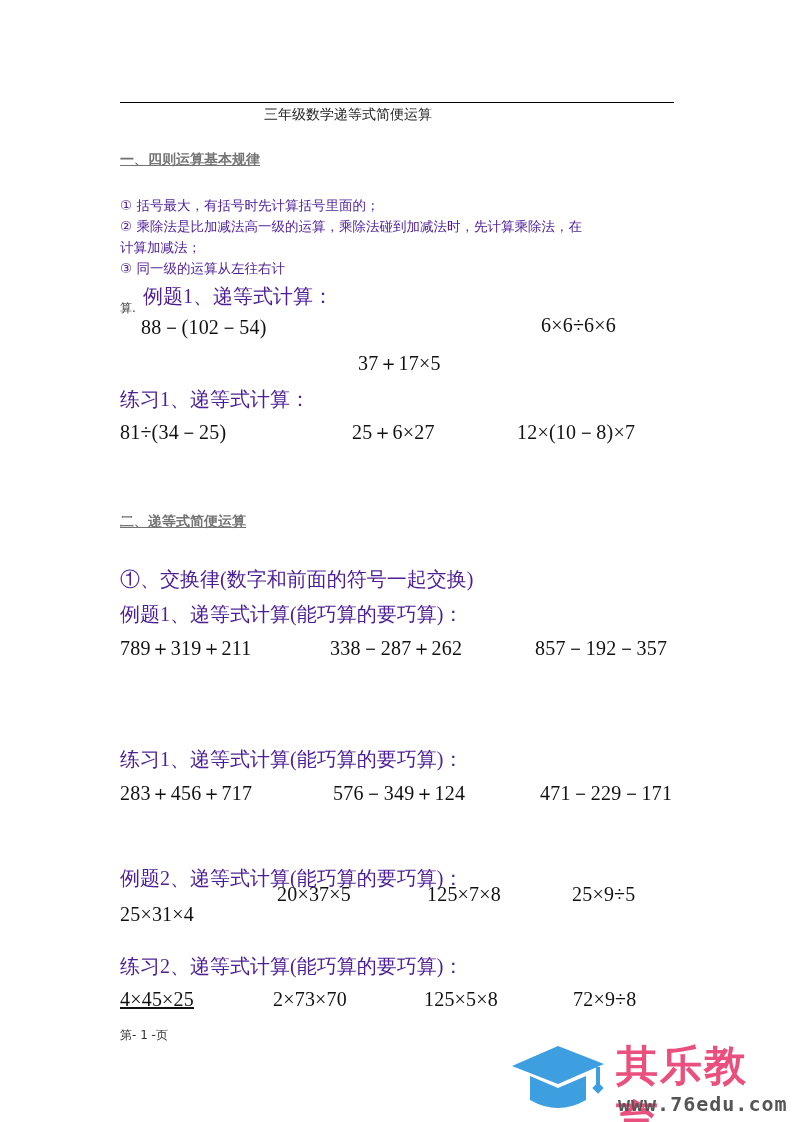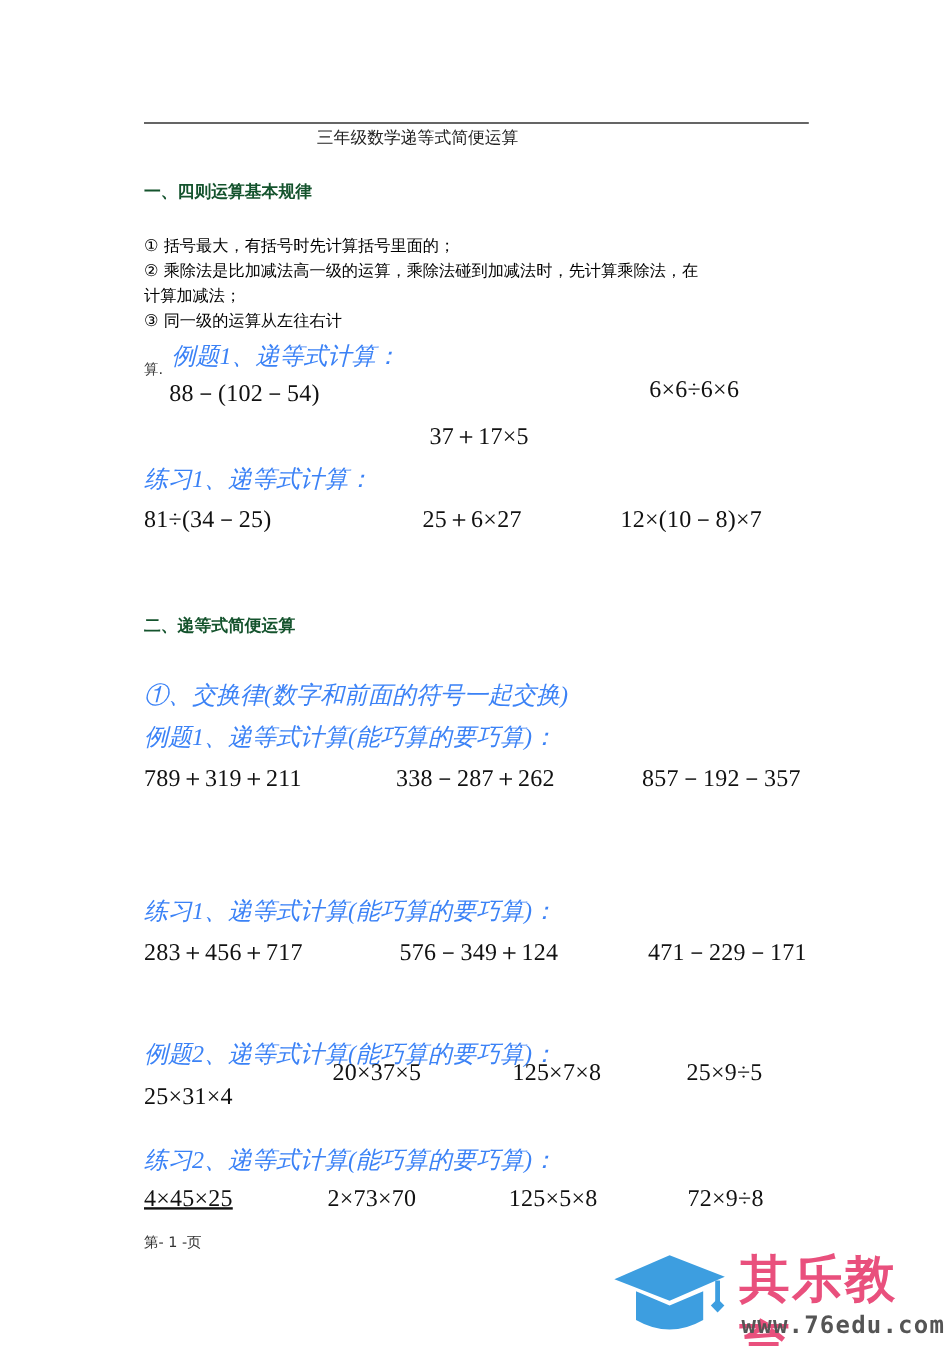--- a/index.html
+++ b/index.html
@@ -4,23 +4,23 @@
   <style>
     html, body { margin: 0; padding: 0; background: #ffffff; }
     body { width: 793px; height: 1122px; position: relative; overflow: hidden; color: #111; }
     .serif { font-family: "Liberation Serif", "DejaVu Serif", serif; }
     .sans { font-family: "DejaVu Sans", "Liberation Sans", sans-serif; }
     .abs { position: absolute; white-space: nowrap; }
 
     .top-rule { position: absolute; left: 120px; top: 102px; width: 554px; height: 0; border-top: 1.2px solid #000; }
     .doc-title { left: 0; width: 696px; text-align: center; top: 106px; font-size: 14px; color: #222; }
 
-    .h-bold { font-size: 14px; font-weight: bold; color: #14532d; }
-    .rule-text { font-size: 13.5px; color: #000000; line-height: 20px; }
-    .big { font-size: 20px; color: #3b82f6; font-style: italic; }
+    .h-bold { font-size: 14px; font-weight: bold; color: #737373; text-decoration: underline; }
+    .rule-text { font-size: 13.5px; color: #4c1d95; line-height: 20px; }
+    .big { font-size: 20px; color: #4c1d95; }
     .math { font-size: 20px; color: #111; letter-spacing: 0.2px; }
     .tiny { font-size: 12px; color: #333; }
 
     .logo { position: absolute; left: 508px; top: 1038px; width: 280px; height: 76px; }
     .logo-text { position: absolute; left: 108px; top: 0px; font-size: 42px; font-weight: bold; color: #e9507d; letter-spacing: 2px; font-family: "DejaVu Sans", sans-serif; }
     .logo-url { position: absolute; left: 110px; top: 54px; font-size: 20px; font-weight: bold; color: #555; letter-spacing: 1px; font-family: "DejaVu Sans Mono", monospace; }
   </style>
 </head>
 <body>
 

